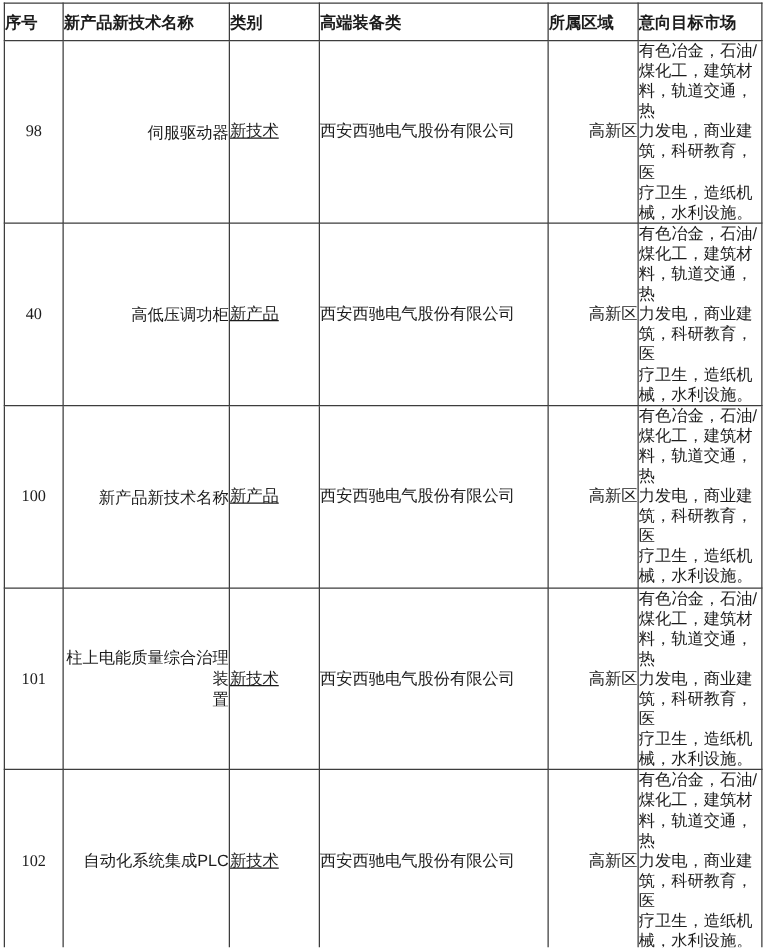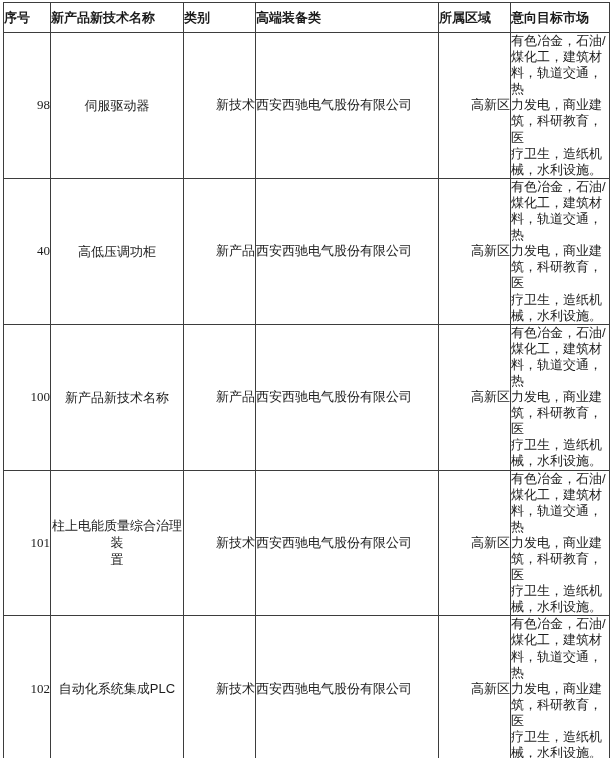--- a/index.html
+++ b/index.html
@@ -68,32 +68,32 @@
     background: #ffffff;
     white-space: nowrap;
   }
   tr.r0 { height: 124px; }
   tr.r1 { height: 114px; }
   tr.r2 { height: 114px; }
   tr.r3 { height: 115px; }
   tr.r4 { height: 116px; }
 
   td.cell-no {
-    text-align: right;
+    text-align: center;
     font-family: "Liberation Serif", "DejaVu Serif", serif;
     font-size: 14px;
   }
   td.cell-name {
-    text-align: center;
+    text-align: right;
     padding-left: 5px;
     padding-right: 4px;
     white-space: pre-line;
     line-height: 17px;
   }
-  td.cell-cat { text-align: right; }
+  td.cell-cat { text-align: left; text-decoration: underline; }
   td.cell-company {
     text-align: left;
     padding-left: 6px;
     white-space: nowrap;
   }
   td.cell-region { text-align: right; }
   td.cell-market {
     vertical-align: top;
     text-align: left;
     padding: 1px 1px 0 3px;

